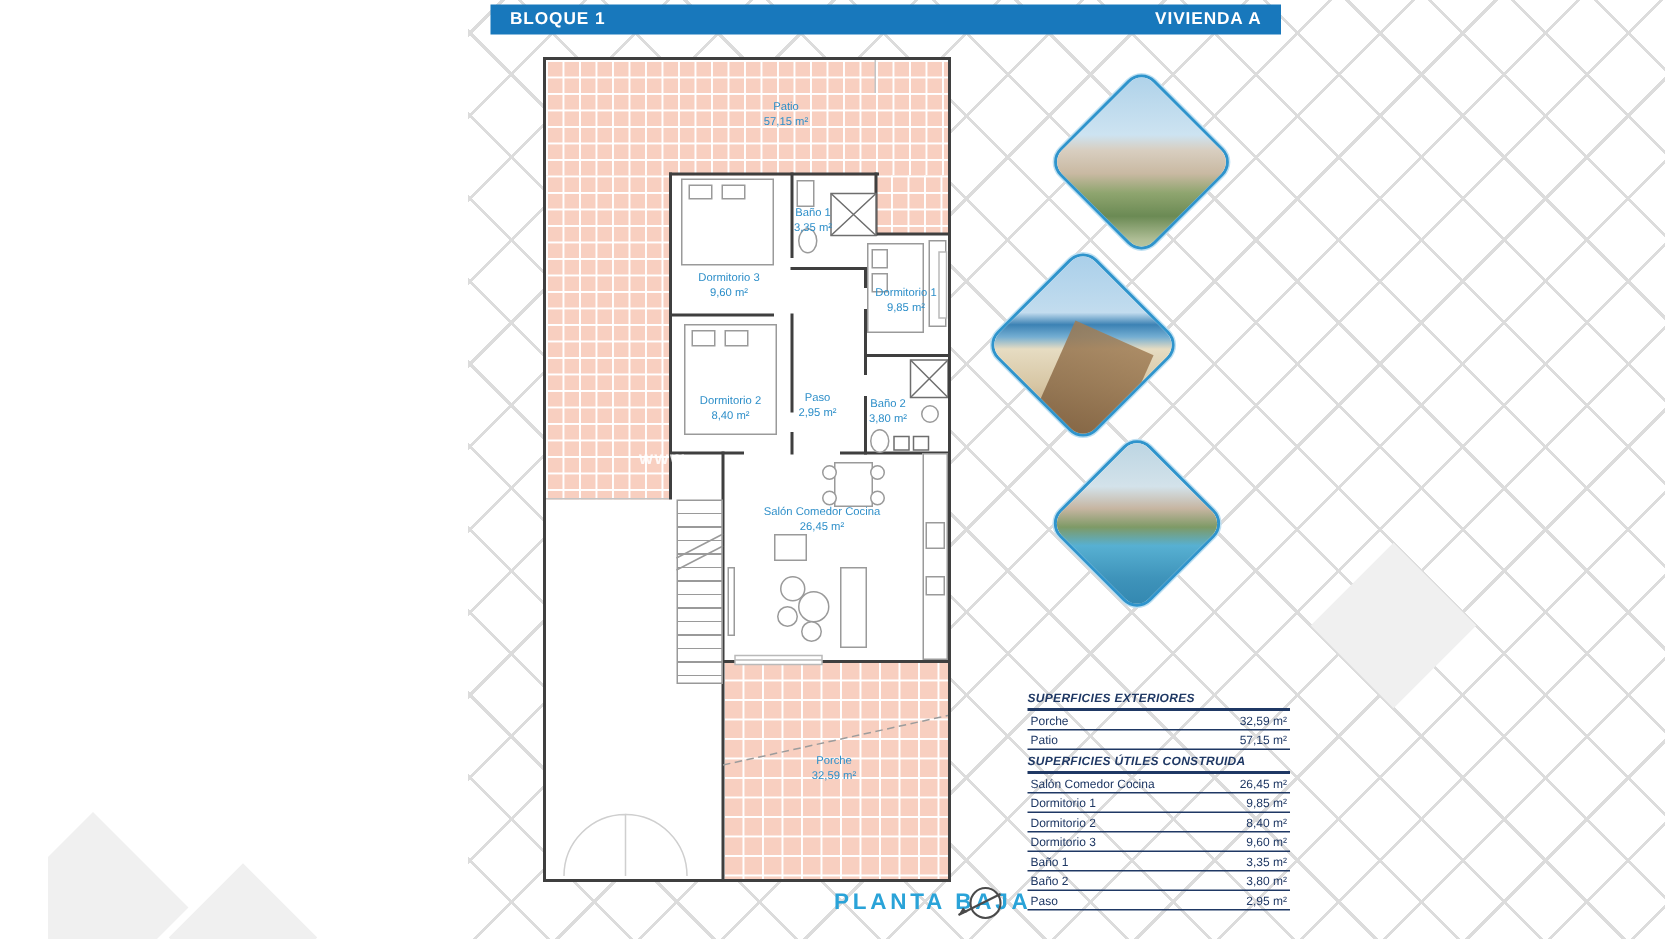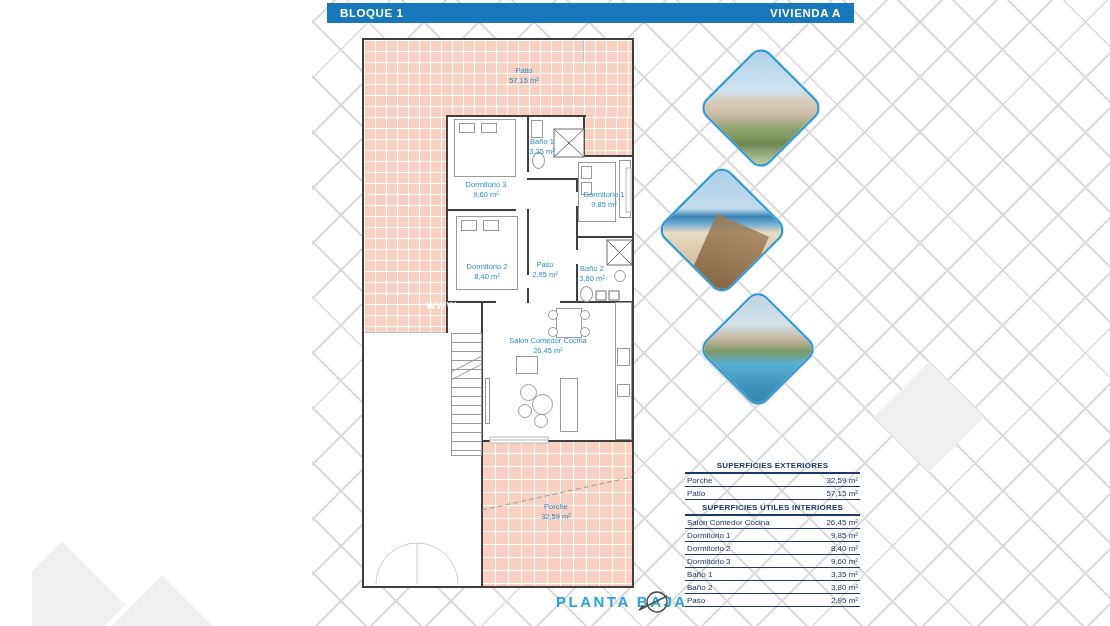--- a/index.html
+++ b/index.html
@@ -36,22 +36,22 @@
     overflow:hidden;box-shadow:inset 0 0 0 2px #fff,0 0 0 1px #bfe0f2;z-index:3;background:#fff;}
   .photo{position:absolute;left:50%;top:50%;width:150%;height:150%;
     transform:translate(-50%,-50%) rotate(-45deg);}
   .p1{background:linear-gradient(180deg,#a9cfe8 0%,#cde3f1 36%,#d8cec0 44%,#c9b9a2 56%,#8fa56f 66%,#6b8a54 78%,#aebd95 90%,#c8d2b2 100%);}
   .p2{background:linear-gradient(180deg,#a5cde9 0%,#c2dcee 34%,#3c82b4 40%,#74aed2 46%,#e6dcc2 52%,#d7c6a4 70%,#bfa682 85%,#a78e66 100%);}
   .p2::after{content:"";position:absolute;left:32%;top:44%;width:42%;height:62%;
     background:linear-gradient(180deg,#a07d55,#77593a);transform:rotate(24deg);opacity:.85;}
   .p3{background:linear-gradient(180deg,#b6d2e1 0%,#d3e2ea 30%,#c6b5a1 42%,#7e9a66 52%,#57b0d2 62%,#3e93ba 80%,#2f83ac 100%);}
   
   .stable{position:absolute;left:653px;width:175px;color:#1f3864;font-size:8px;z-index:3;}
-  .stable .ttl{text-align:center;font-weight:bold;border-bottom:2px solid #1f3864;
-    padding-bottom:2px;letter-spacing:.2px;}
+  .stable .ttl{font-weight:bold;border-bottom:2px solid #1f3864;
+    padding-bottom:2px;letter-spacing:.2px;font-style:italic;}
   .stable .row{display:flex;justify-content:space-between;border-bottom:1px solid #1f3864;
     padding:1.5px 2px;}
   .stable .val{text-align:right;}
   .stable .ital{font-style:italic;}
   
   .planta{position:absolute;left:524px;top:593px;font-size:15px;font-weight:600;
     letter-spacing:2.5px;color:#2aa3d8;z-index:3;}
   .compass{position:absolute;left:603px;top:588px;z-index:3;}
 </style>
 </head>
@@ -197,21 +197,21 @@
     <span>Porche</span>
     <span class="val">32,59 m²</span>
   </div>
   <div class="row">
     <span>Patio</span>
     <span class="val">57,15 m²</span>
   </div>
 </div>
 
 <div class="stable" style="top:503px">
-  <div class="ttl">SUPERFICIES ÚTILES INTERIORES</div>
+  <div class="ttl">SUPERFICIES ÚTILES CONSTRUIDA</div>
   <div class="row">
     <span>Salón Comedor Cocina</span>
     <span class="val">26,45 m²</span>
   </div>
   <div class="row">
     <span>Dormitorio 1</span>
     <span class="val">9,85 m²</span>
   </div>
   <div class="row">
     <span>Dormitorio 2</span>

